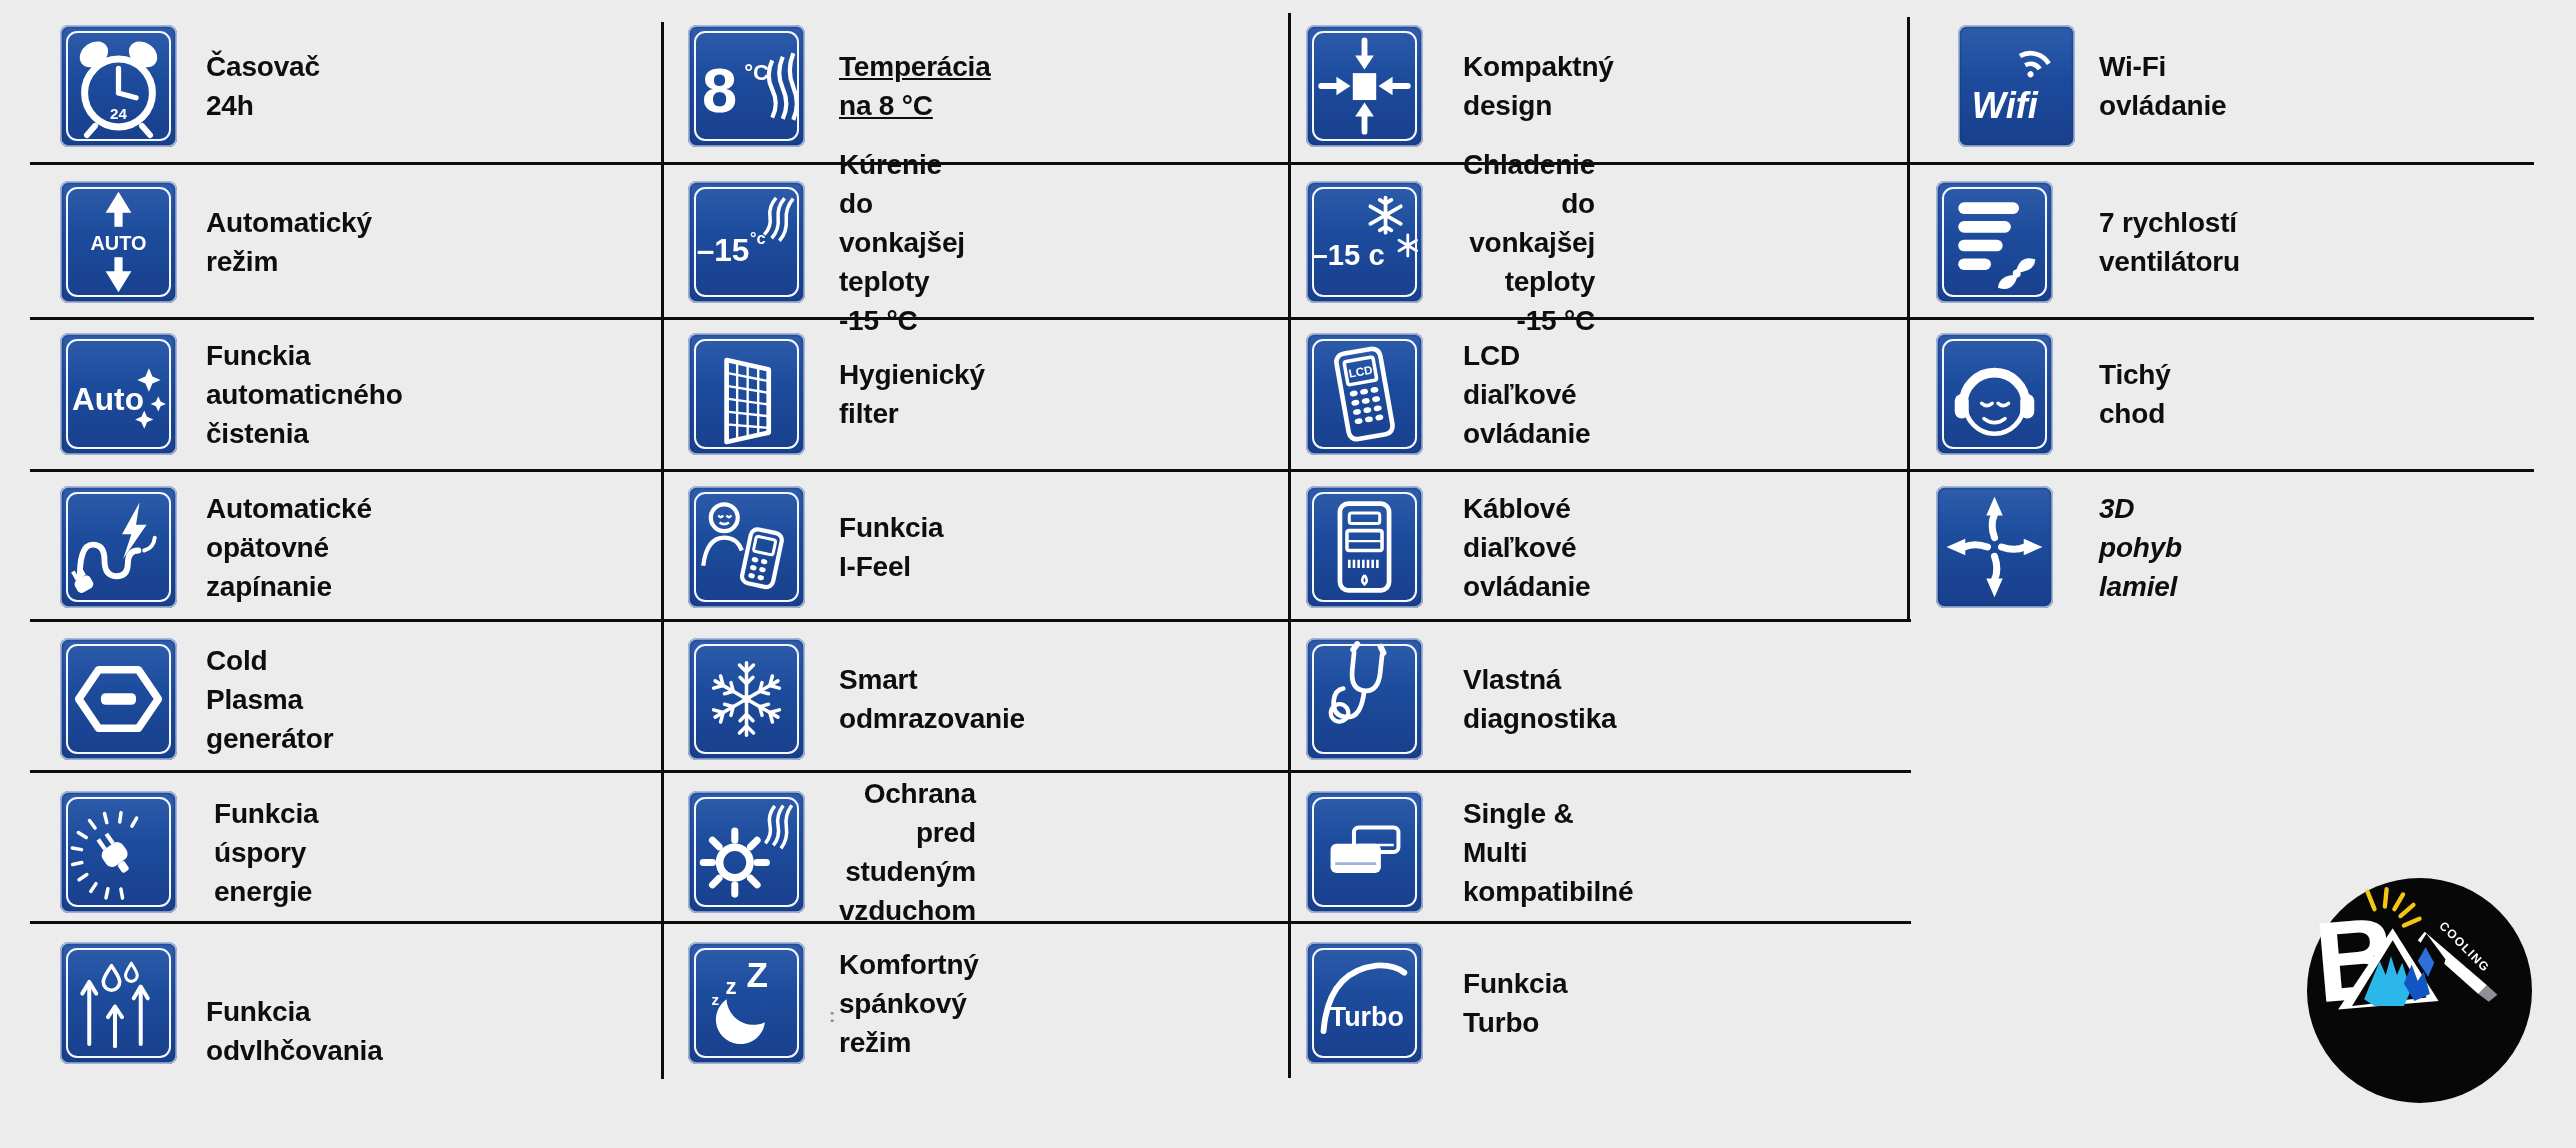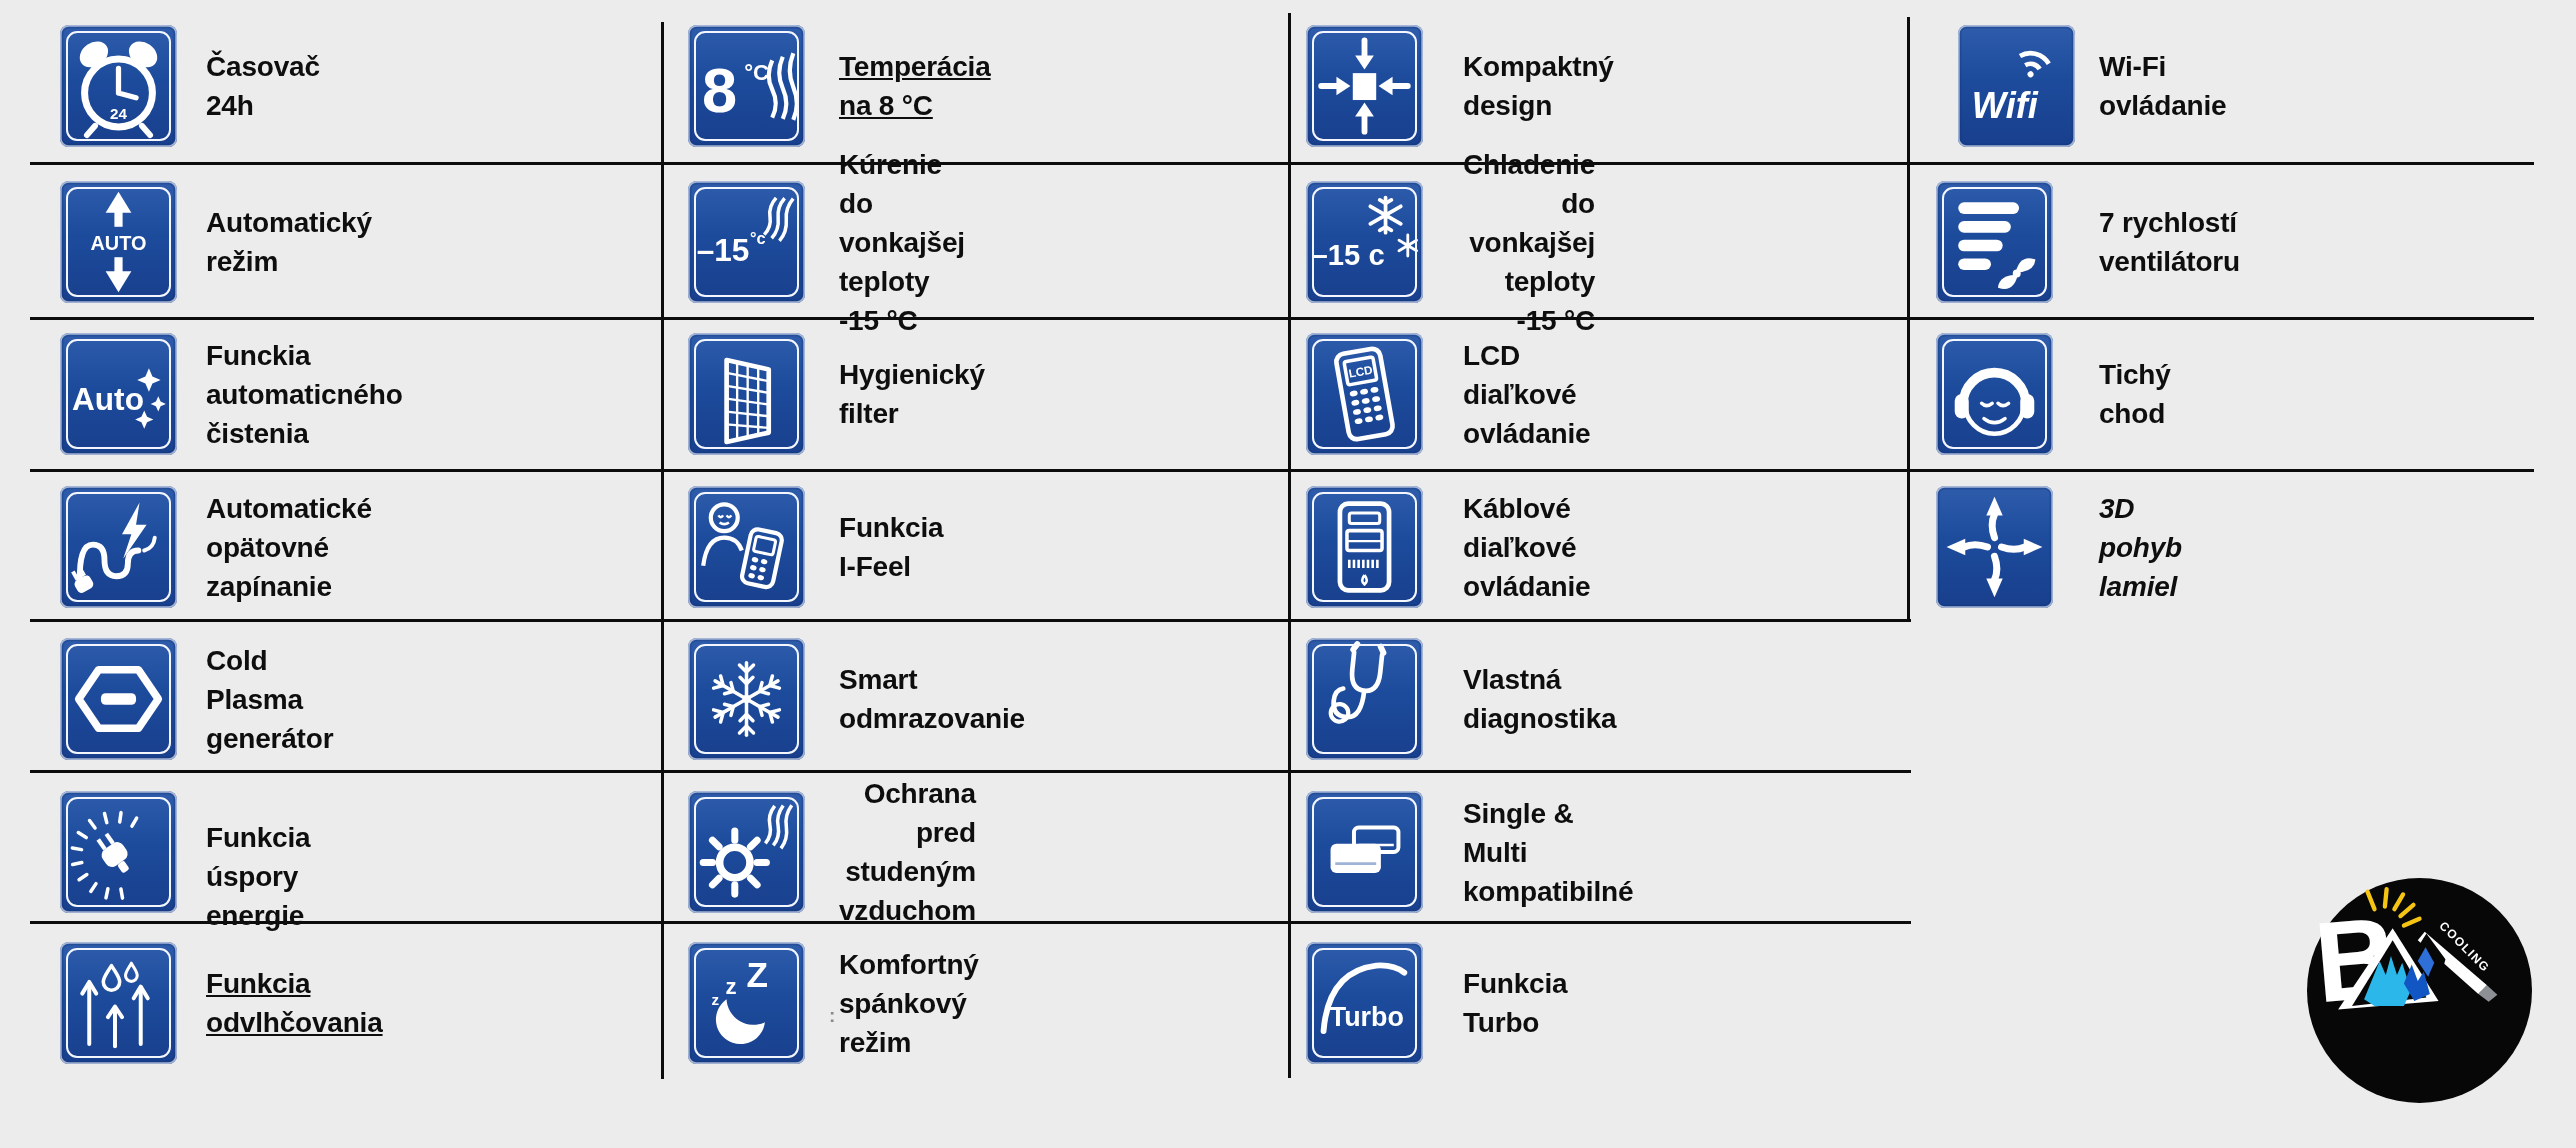--- a/index.html
+++ b/index.html
@@ -141,38 +141,38 @@
               </g>
             </g>
    <g transform="rotate(-35 46 54)" fill="#fff">
      <rect x="36" y="46" width="21" height="17" rx="6"></rect>
      <rect x="40.5" y="36" width="3.6" height="10"></rect>
               <rect x="49" y="36" width="3.6" height="10"></rect>
      <rect x="43" y="63" width="7" height="9" rx="2"></rect>
    </g>
           </svg>
         </div>
-        <div class="label" style="left: 206px; top: 852px; margin-top: 24px;">Funkcia úspory energie</div>
+        <div class="label" style="left: 214px; top: 852px;">Funkcia úspory energie</div>
       </div>
       <div class="cell">
         <div class="tile" style="left: 60px; top: 942px;">
           <svg viewBox="0 0 100 104">
    <g stroke="#fff" fill="none" stroke-width="3.4" stroke-linecap="round" stroke-linejoin="round">
      <path d="M25 87 V36"></path>
               <path d="M19 44 L25 34 L31 44"></path>
      <path d="M47 89 V57"></path>
               <path d="M41 64 L47 55 L53 64"></path>
      <path d="M69 87 V40"></path>
               <path d="M63 48 L69 38 L75 48"></path>
      <path d="M44 20 c5 8 7 10 7 14 a7 7 0 1 1 -14 0 c0 -4 2 -6 7 -14 Z" stroke-width="3"></path>
      <path d="M61 18 c3.5 6 5 7.5 5 10.5 a5 5 0 1 1 -10 0 c0 -3 1.5 -4.5 5 -10.5 Z" stroke-width="2.6"></path>
    </g>
           </svg>
         </div>
-        <div class="label" style="left: 206px; top: 1003px; text-decoration: underline;">Funkcia odvlhčovania</div>
+        <div class="label" style="left: 206px; top: 1031px;">Funkcia odvlhčovania</div>
       </div>
       <div class="cell">
         <div class="tile" style="left: 688px; top: 25px;">
           <svg viewBox="0 0 100 104">
    <text x="27" y="74" font-size="54" font-weight="bold" fill="#fff" text-anchor="middle">8</text>
    <text x="48" y="47" font-size="19" font-weight="bold" fill="#fff">°C</text>
    <g stroke="#fff" fill="none" stroke-width="3.6">
      <path d="M72 30 q-6 13 0 25 q6 12 0 24"></path>
      <path d="M81 27 q-6 14 0 27 q6 13 0 26"></path>
      <path d="M90 24 q-6 15 0 29 q6 14 0 28"></path>

